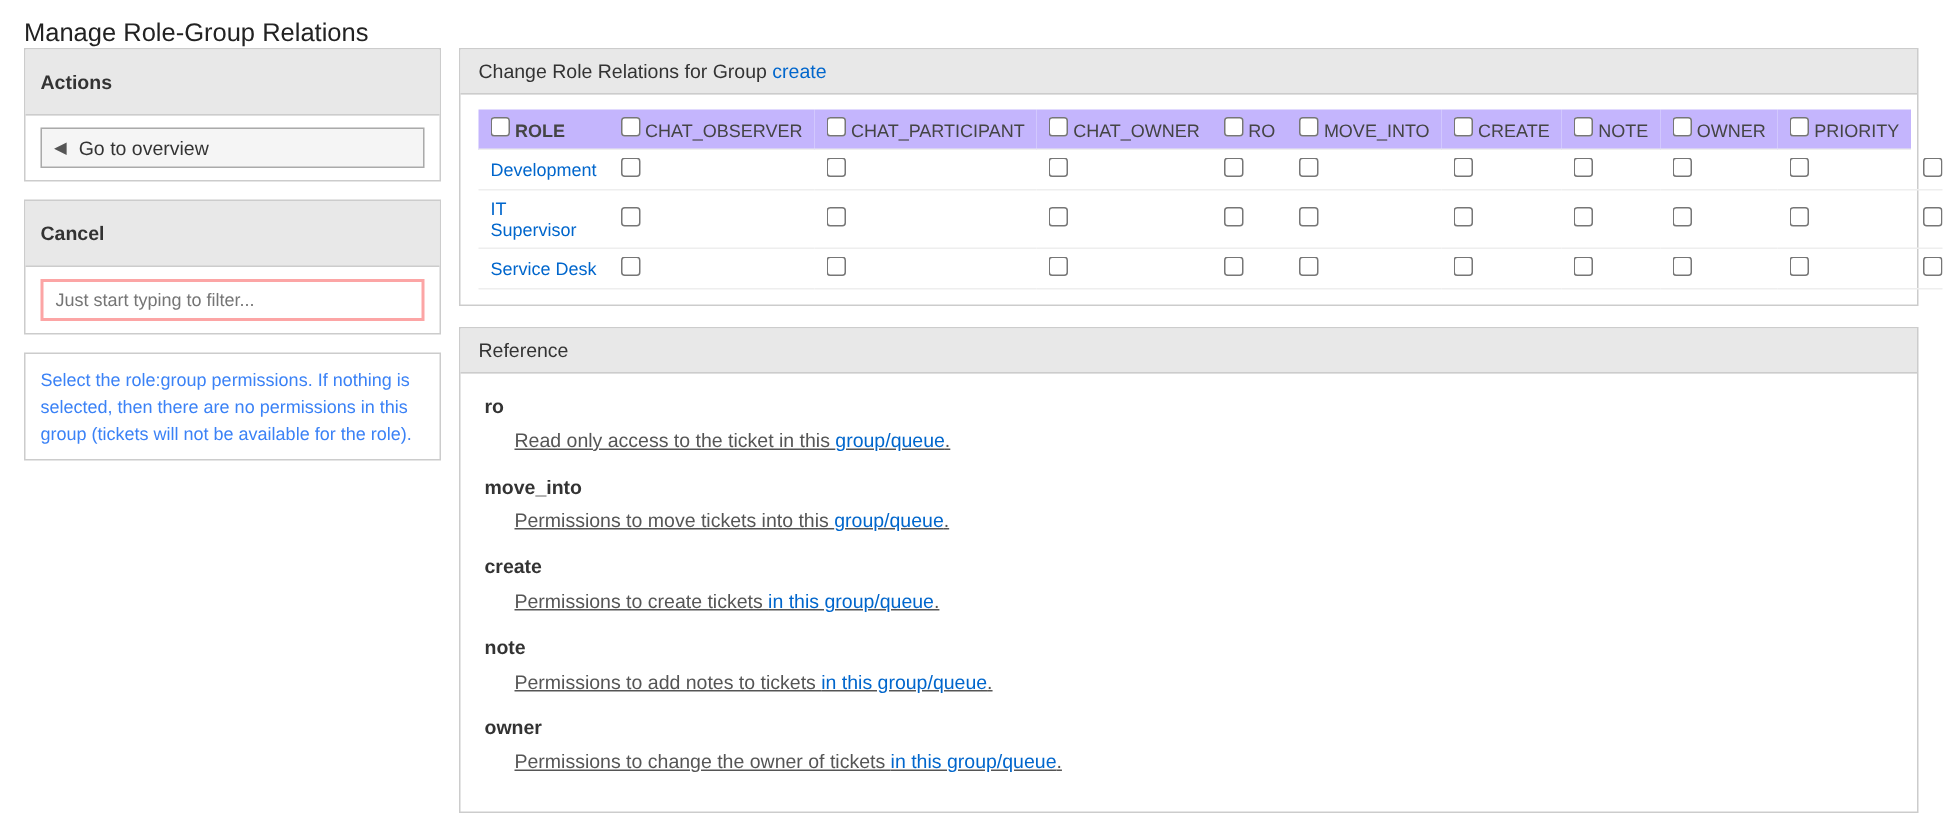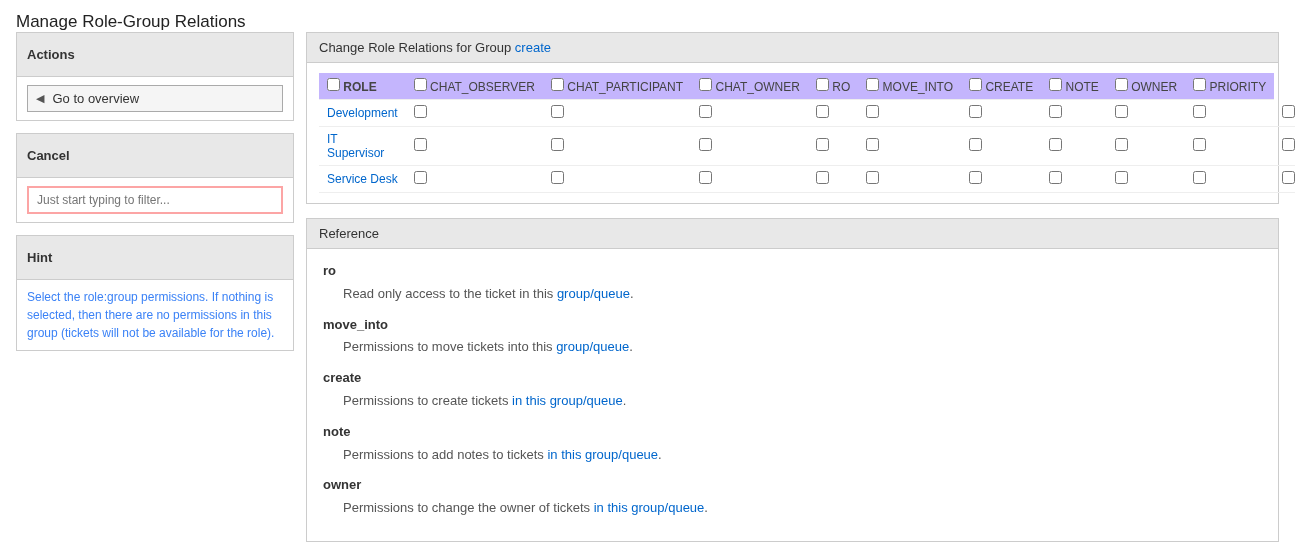--- a/index.html
+++ b/index.html
@@ -165,20 +165,21 @@
       margin-bottom: 10px;
     }
     .ref-entry .ref-title {
       font-weight: bold;
       display: block;
       margin-bottom: 2px;
     }
     .ref-entry .ref-desc {
       padding-left: 20px;
       color: #555;
+      text-decoration: underline;
     }
     .ref-entry .ref-desc .highlight {
       color: #0066cc;
     }
   </style>
 </head>
 <body>
 
 <div class="page-wrapper">
   <h1 class="page-title">Manage Role-Group Relations</h1>
@@ -198,21 +199,20 @@
       </div>
 
       <div class="sidebar-section">
         <div class="sidebar-section-header">Cancel</div>
         <div class="sidebar-section-body">
           <input type="text" class="filter-input" placeholder="Just start typing to filter..." style="">
         </div>
       </div>
 
       <div class="sidebar-section">
-        <div class="sidebar-section-header">Hint</div>
         <div class="sidebar-section-body">
           <p class="hint-text">Select the role:group permissions. If nothing is selected, then there are no permissions in this group (tickets will not be available for the role).</p>
         </div>
       </div>
 
     </div>
 
     <div class="main-content">
 
       <div class="main-section">

